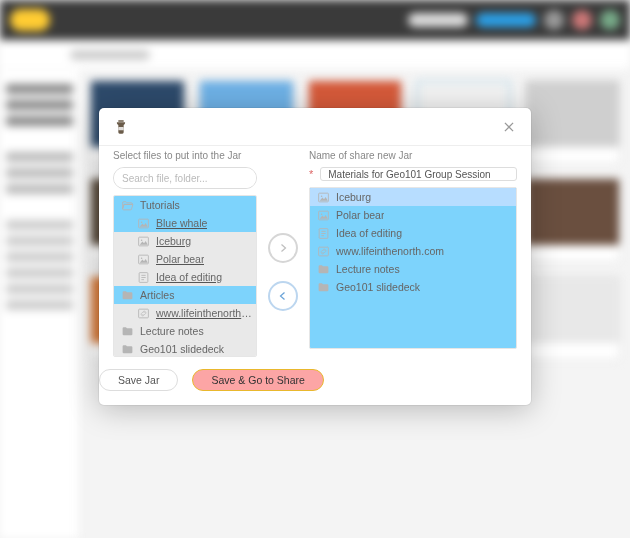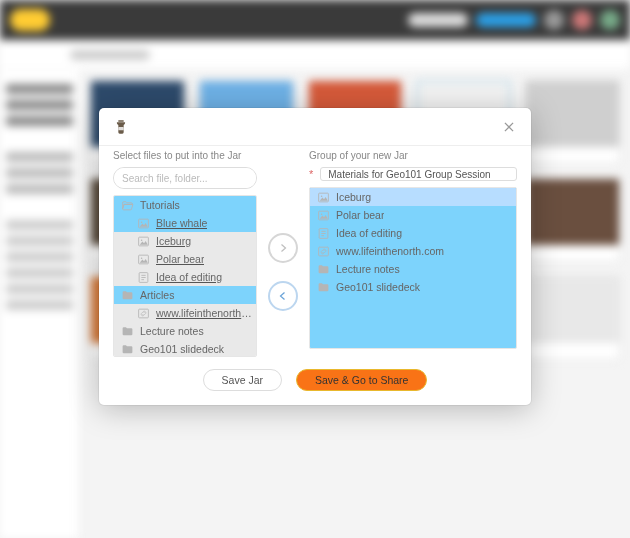--- a/index.html
+++ b/index.html
@@ -72,23 +72,23 @@
   .tree .lbl { font-size:10.5px; color:#666; white-space:nowrap; overflow:hidden; text-overflow:ellipsis;}
   .tree .d0 { padding-left:6px;} .tree .d1 { padding-left:22px;text-decoration:underline;}
 
   .arrows { display:flex; flex-direction:column; align-items:center; justify-content:center; gap:18px; padding-top:36px;}
   .arrbtn { width:30px; height:30px; border-radius:50%; border:2px solid #d6d6d6; background:#fff; display:flex; align-items:center; justify-content:center; cursor:pointer;}
   .arrbtn svg { width:12px; height:12px; }
   .arrbtn.add svg { color:#bfbfbf; }
   .arrbtn.rem { border-color:#bcd6ef; }
   .arrbtn.rem svg { color:#6aa3d8; }
 
-  .footer { display:flex; gap:14px; justify-content:center; padding:8px 0 14px;}
+  .footer { display:flex; gap:14px; padding:8px 0 14px;}
   .btn { height:22px; border-radius:12px; padding:0 18px; font-size:10.5px; border:1px solid #ddd; background:#fff; color:#555; cursor:pointer;}
-  .btn.primary { background:#f97316; border-color:#e9b82d; color:#333;}
+  .btn.primary { background:#fca5a5; border-color:#e9b82d; color:#333;}
 </style>
 </head>
 <body>
 
 <div class="bg">
   <div class="topbar">
     <div class="logo"></div>
       <div class="topgap"></div>
     <div class="pill"></div>
       <div class="pill blue"></div>
@@ -297,21 +297,21 @@
         </div>
         <div class="arrbtn rem">
           <svg viewBox="0 0 24 24">
               <path fill="none" stroke="currentColor" stroke-width="2.5" d="M15 5l-8 7 8 7"></path>
             </svg>
         </div>
       </div>
 
       <div class="col">
         <div class="sub">
-          <span>Group of your new Jar</span>
+          <span>Name of share new Jar</span>
         </div>
         <div style="display:flex; align-items:center; gap:4px; margin-bottom:0;">
           <span class="req">*</span>
           <input class="namefield" style="margin-bottom: 0px;" value="Materials for Geo101 Group Session">
         </div>
         <div style="height:6px"></div>
         <div class="tree" id="dst-tree">
             <div class="row d0 hl">
               <span class="ic">
                 <svg viewBox="0 0 24 24">

